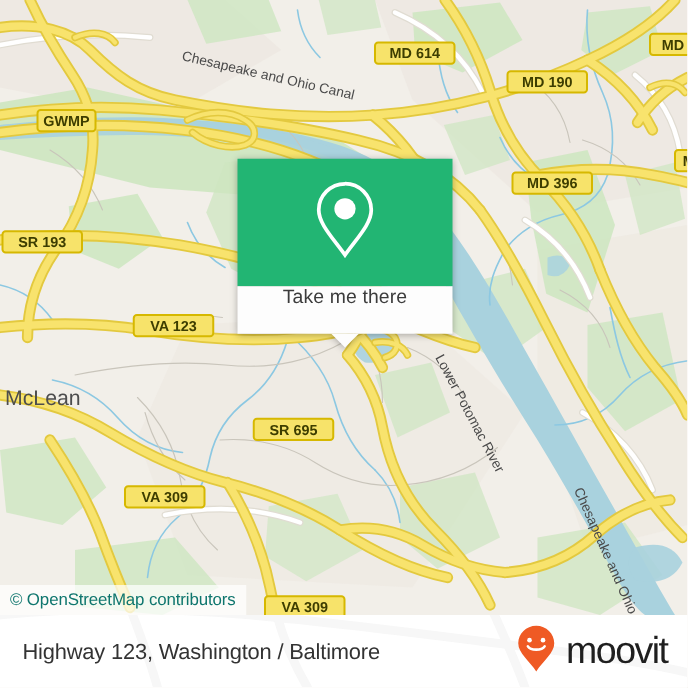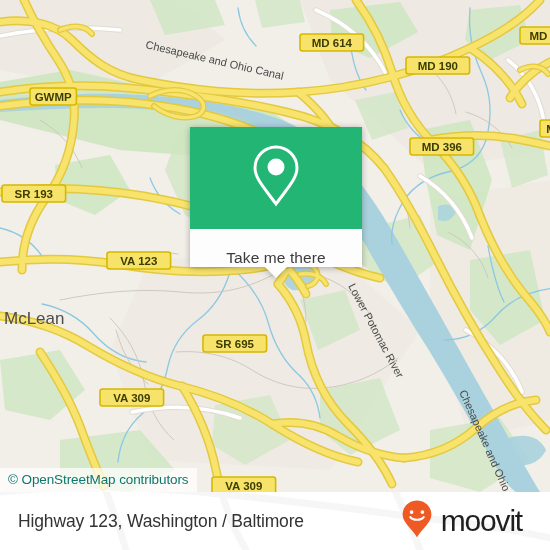--- a/index.html
+++ b/index.html
@@ -56,21 +56,21 @@
     height: 102px;
     background: #22b573;
     display: flex;
     align-items: center;
     justify-content: center;
   }
   .popup-body {
     background: #fdfdfd;
     height: 38px;
     display: flex;
-    align-items: flex-end;
+    align-items: flex-start;
     justify-content: center;
     position: relative;
   }
   .popup-body-label {
     font-size: 15.5px;
     color: #3c3c3c;
     letter-spacing: 0.1px;
   }
   .popup-tail {
     position: absolute;
@@ -99,21 +99,21 @@
     opacity: 0.055;
     pointer-events: none;
   }
   .footer-inner {
     position: relative;
     width: 100%;
     height: 100%;
     display: flex;
     align-items: center;
     justify-content: space-between;
-    padding: 0 28px 0 18px;
+    padding: 0 16px 0 18px;
     box-sizing: border-box;
   }
   .footer-title {
     font-size: 17.5px;
     color: #333333;
     letter-spacing: -0.15px;
     white-space: nowrap;
   }
   .brand {
     display: flex;

